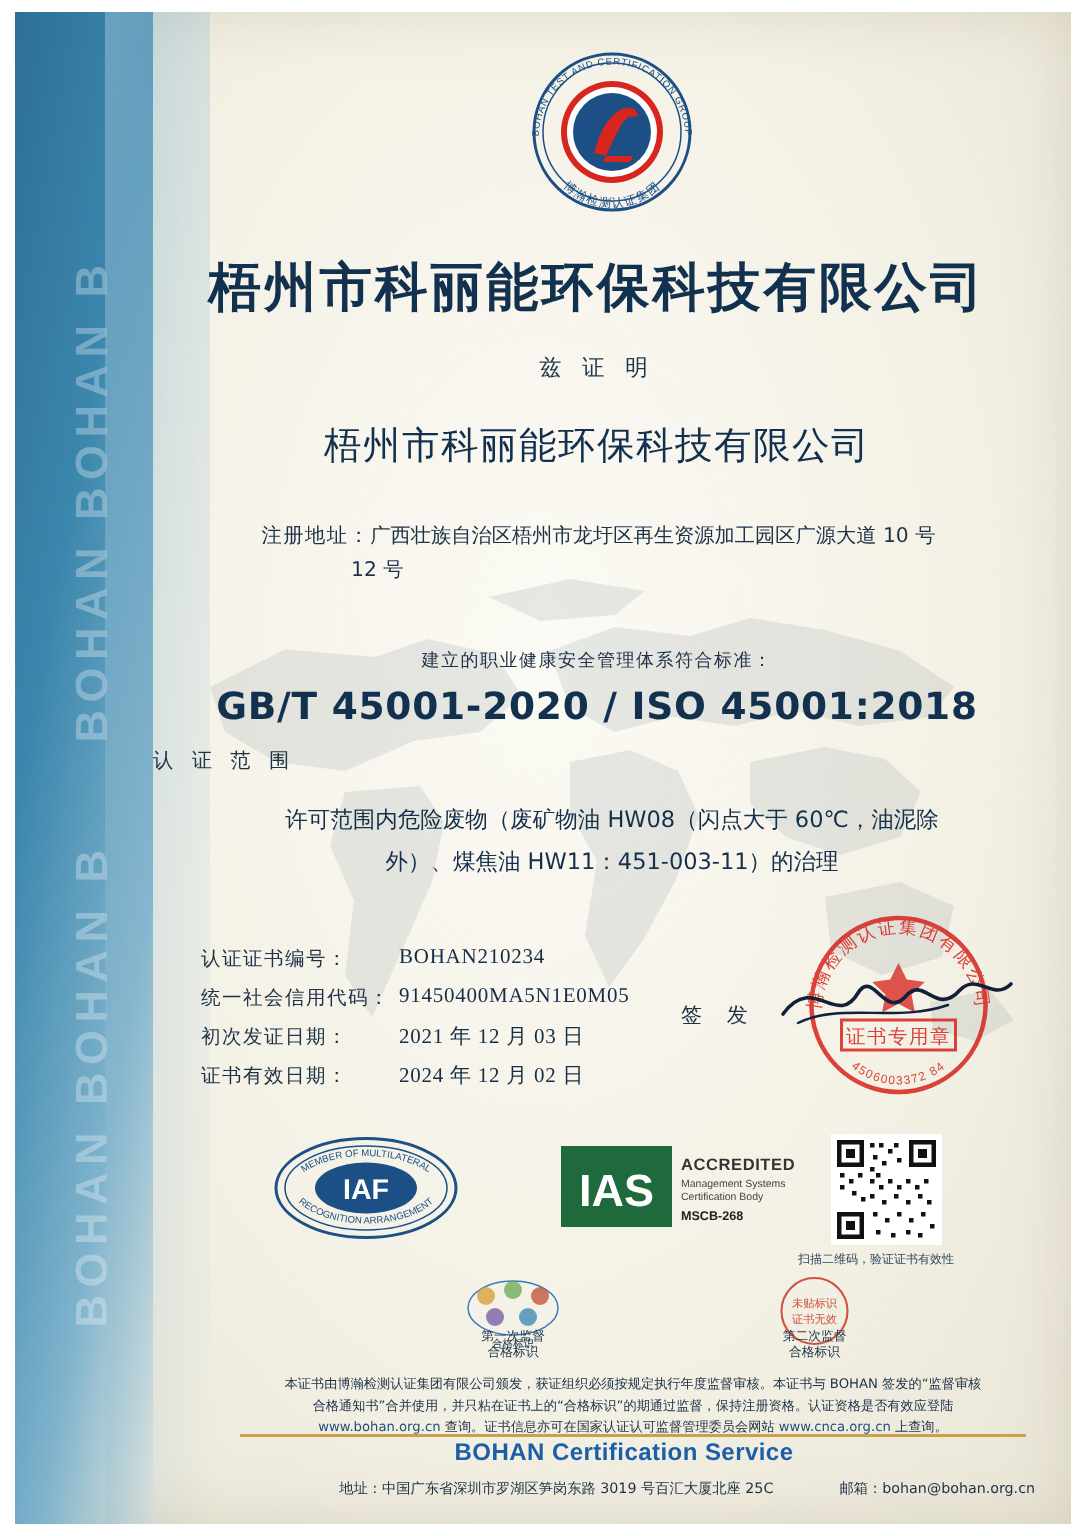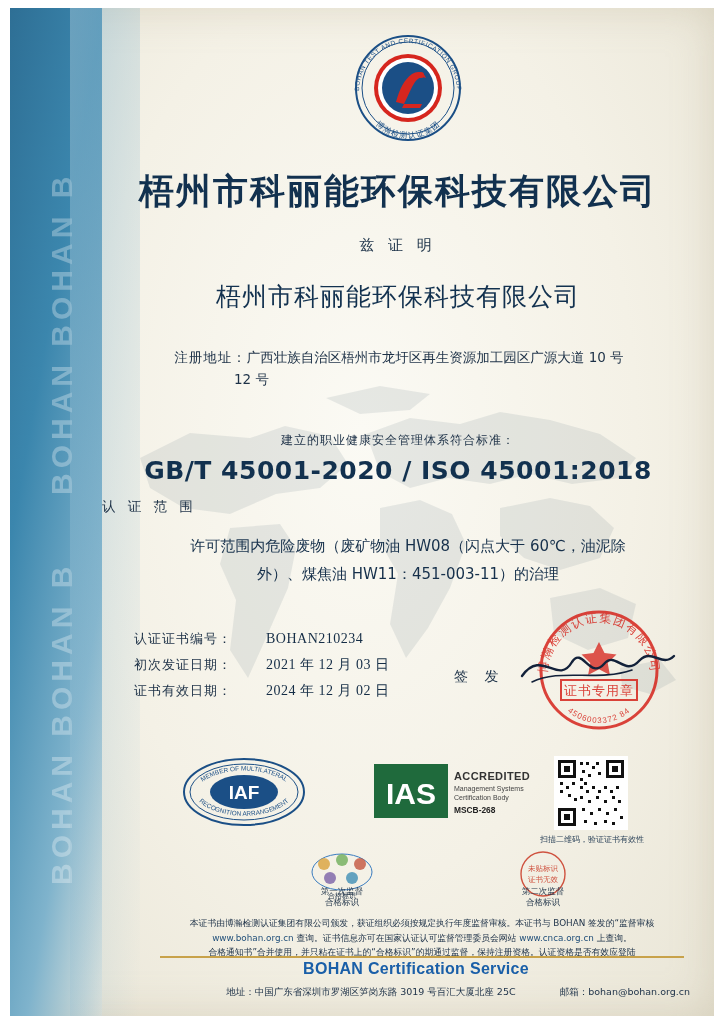--- a/index.html
+++ b/index.html
@@ -276,21 +276,21 @@
     top: 748px;
     width: 74px;
     height: 74px;
     background: #ffffff;
   }
   .qr-cap {
     position: absolute;
     left: 430px;
     top: 826px;
     width: 120px;
-    text-align: center;
+    text-align: left;
     font-size: 8px;
     color: #30465c;
     font-family: "DejaVu Sans", sans-serif;
   }
 
   
   .sup1 {
     position: absolute;
     left: 200px;
     top: 840px;
@@ -433,20 +433,24 @@
       <div class="std-lead">建立的职业健康安全管理体系符合标准：</div>
       <div class="std">GB/T 45001-2020 / ISO 45001:2018</div>
 
       <div class="scope-lead">认 证 范 围</div>
       <div class="scope-body">许可范围内危险废物（废矿物油 HW08（闪点大于 60℃，油泥除外）、煤焦油 HW11：451-003-11）的治理</div>
 
       <div class="details">
         <div class="row">
           <span class="k">认证证书编号：</span>
           <span class="v">BOHAN210234</span>
+        </div>
+        <div class="row">
+          <span class="k">统一社会信用代码：</span>
+          <span class="v">91450400MA5N1E0M05</span>
         </div>
         <div class="row">
           <span class="k">初次发证日期：</span>
           <span class="v">2021 年 12 月 03 日</span>
         </div>
         <div class="row">
           <span class="k">证书有效日期：</span>
           <span class="v">2024 年 12 月 02 日</span>
         </div>
       </div>
@@ -574,24 +578,24 @@
         <text x="31" y="23" font-size="7.5" fill="#cf5340" text-anchor="middle" font-family="DejaVu Sans, sans-serif">未贴标识</text>
         <text x="31" y="34" font-size="7.5" fill="#cf5340" text-anchor="middle" font-family="DejaVu Sans, sans-serif">证书无效</text>
       </svg>
       <div class="sup2-cap">
         <div>第二次监督</div>
         <div>合格标识</div>
       </div>
 
       <div class="footnote">
         <span class="ln">本证书由博瀚检测认证集团有限公司颁发，获证组织必须按规定执行年度监督审核。本证书与 BOHAN 签发的“监督审核</span>
+        <span class="ln">合格通知书”合并使用，并只粘在证书上的“合格标识”的期通过监督，保持注册资格。认证资格是否有效应登陆</span>
         <span class="ln">
           <span class="blue">www.bohan.org.cn</span><span> 查询。证书信息亦可在国家认证认可监督管理委员会网站 </span><span class="blue">www.cnca.org.cn</span><span> 上查询。</span>
         </span>
-        <span class="ln">合格通知书”合并使用，并只粘在证书上的“合格标识”的期通过监督，保持注册资格。认证资格是否有效应登陆</span>
       </div>
 
       <div class="rule"></div>
       <div class="brand">BOHAN Certification Service</div>
 
       <div class="contact">
         <span class="addr">地址：中国广东省深圳市罗湖区笋岗东路 3019 号百汇大厦北座 25C</span>
         <span class="mail">邮箱：bohan@bohan.org.cn</span>
       </div>
 

